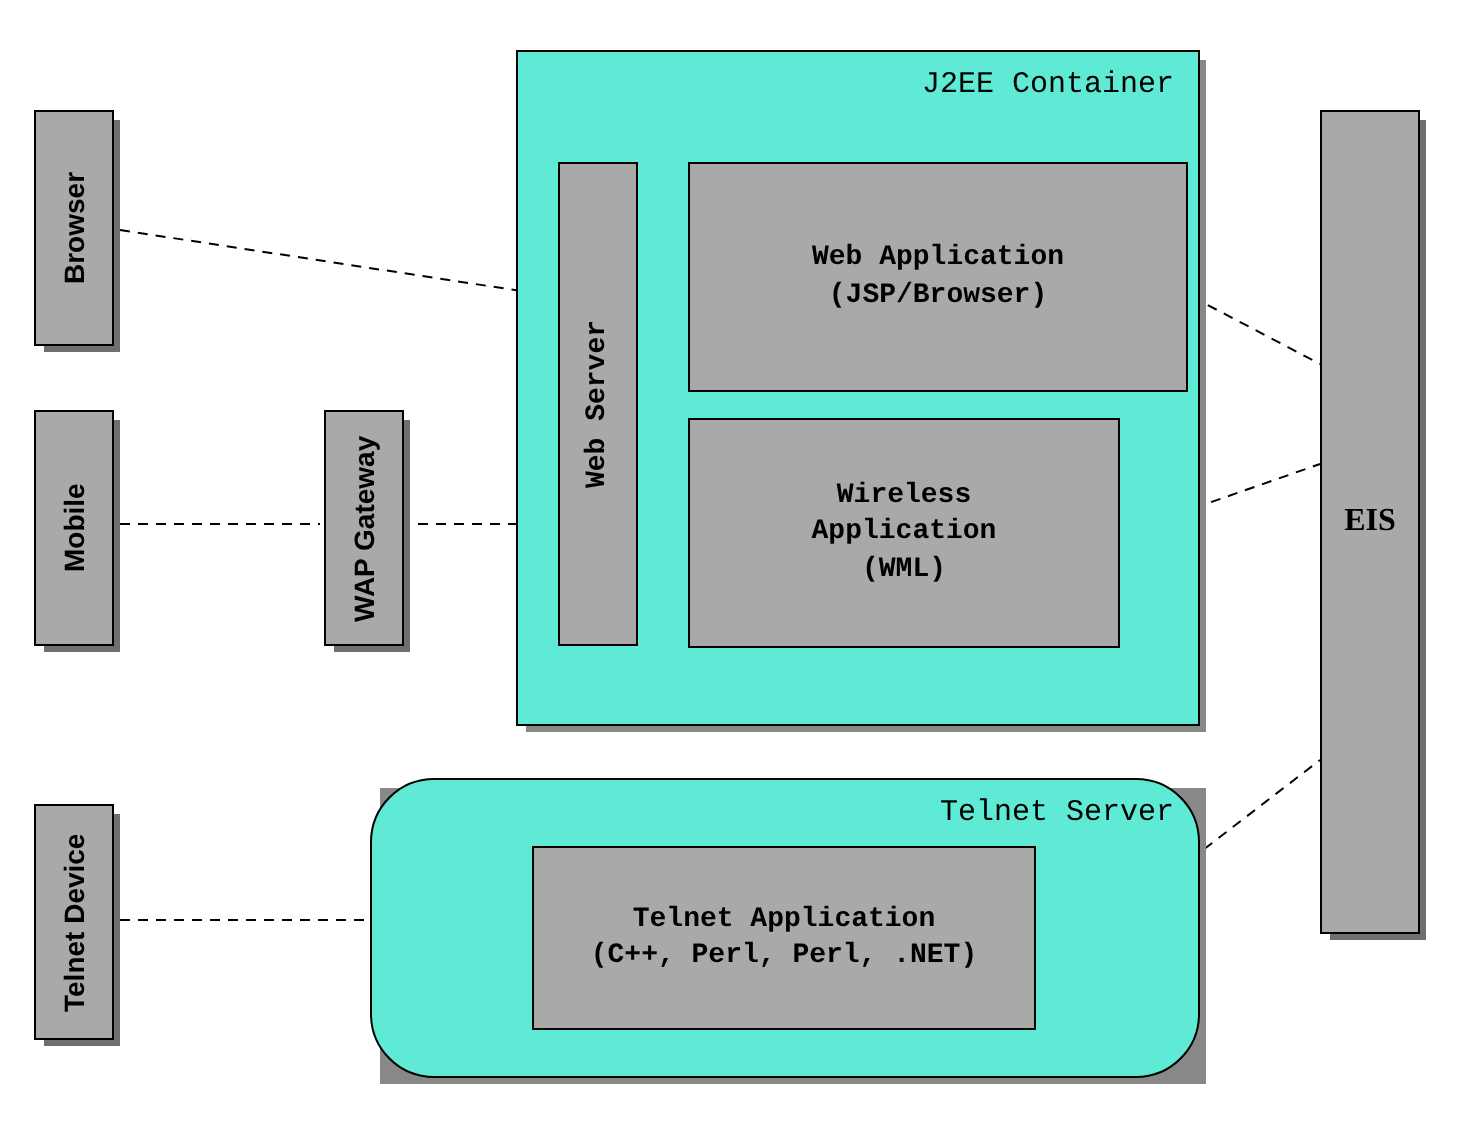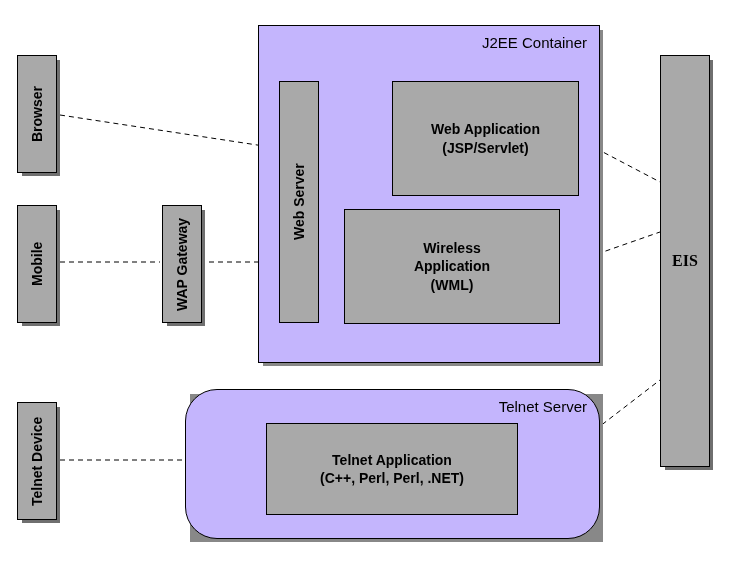--- a/index.html
+++ b/index.html
@@ -20,22 +20,23 @@
       position: absolute;
       top: 4px;
       left: 4px;
       width: 100%;
       height: 100%;
       background: #6f6f6f;
       z-index: -1;
     }
     .container-box {
       position: absolute;
-      background: #c4b5fd;
+      background: #5eead4;
       border: 1px solid #000;
+      font-family: Liberation Mono, monospace;
     }
     .container-box::after {
       content: '';
       position: absolute;
       top: 4px;
       left: 4px;
       width: 100%;
       height: 100%;
       background: #888;
       z-index: -1;
@@ -120,24 +121,24 @@
 </div>
 
 <div class="layer" style="left:258px; top:25px;">
   <div class="container-box" style="width:342px; height:338px; position:relative;">
     <div class="container-label">J2EE Container</div>
 
     <div class="box" style="position:absolute; left:20px; top:55px; width:40px; height:242px;">
       <div class="vertical-label">Web Server</div>
     </div>
 
-    <div class="box" style="position:absolute; left:85px; top:55px; width:187px; height:115px;margin-left:48px;">
+    <div class="box" style="position:absolute; left:85px; top:55px; width:250px; height:115px;">
       <div class="center-label">
         <span>Web Application</span>
-        <span>(JSP/Servlet)</span>
+        <span>(JSP/Browser)</span>
       </div>
     </div>
 
     <div class="box" style="position:absolute; left:85px; top:183px; width:216px; height:115px;">
       <div class="center-label">
         <span>Wireless</span>
         <span>Application</span>
         <span>(WML)</span>
       </div>
     </div>

